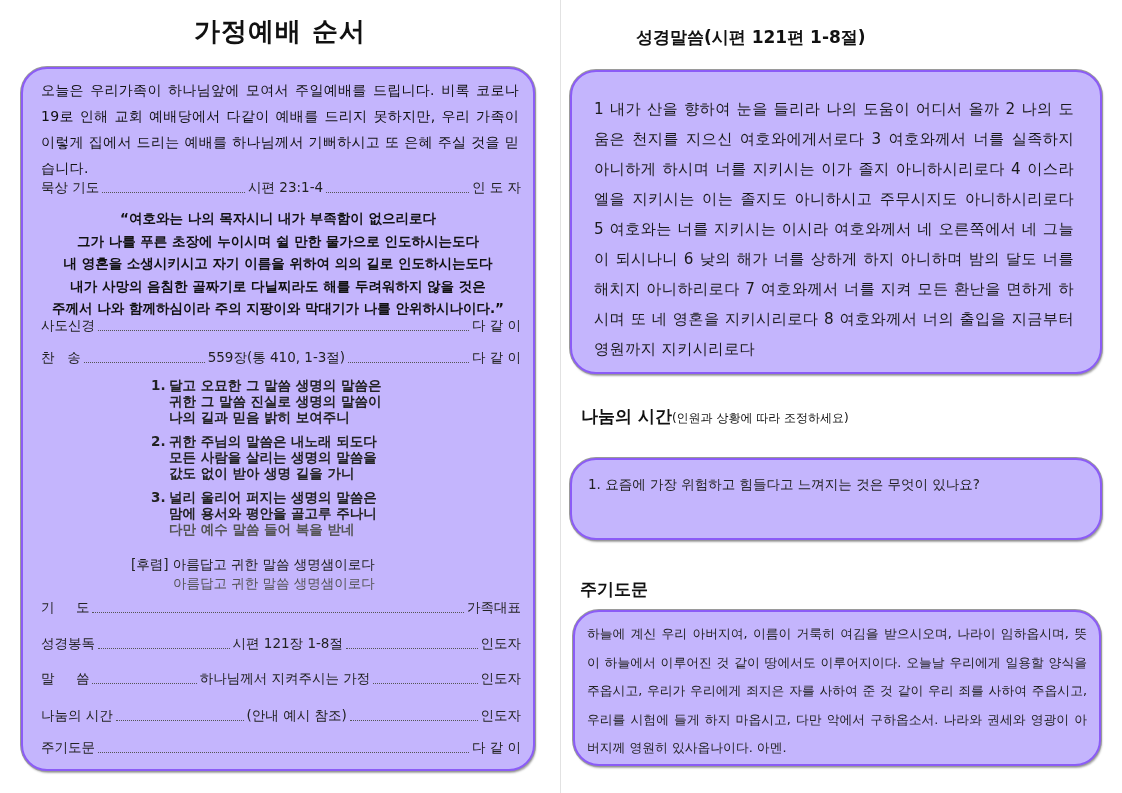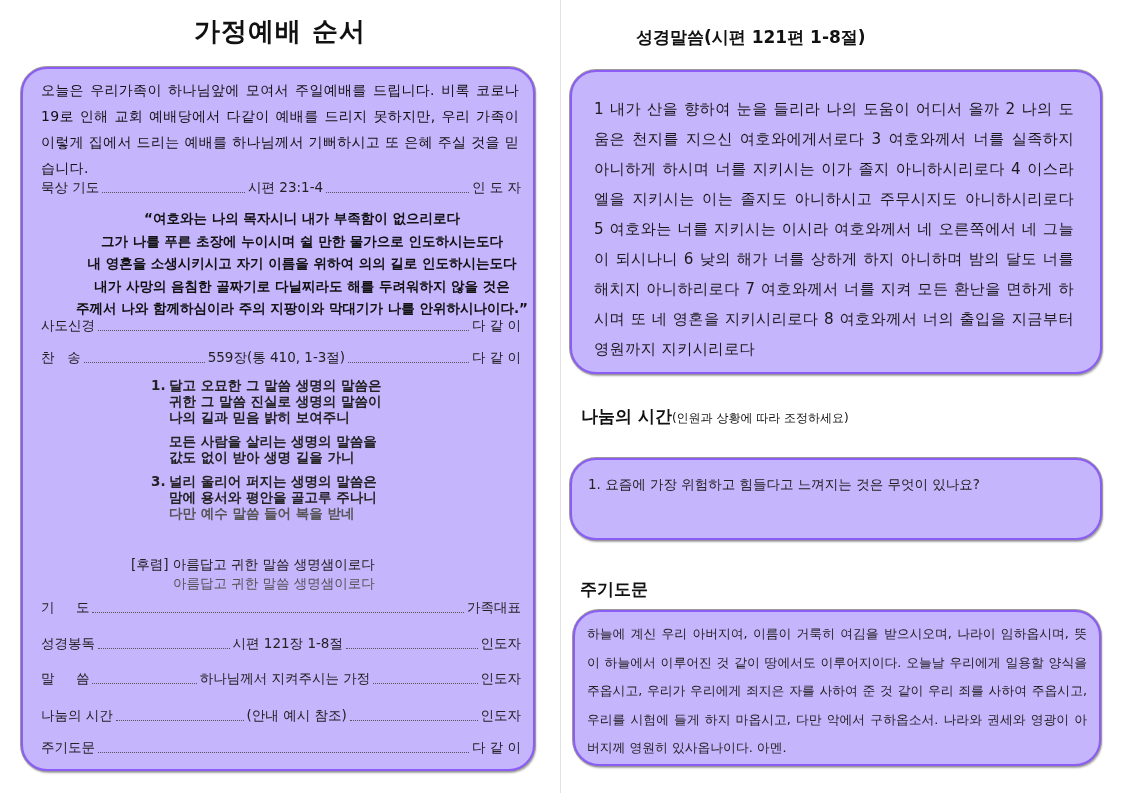--- a/index.html
+++ b/index.html
@@ -31,21 +31,21 @@
     position:absolute; left:18px; width:480px; height:18px;
     display:flex; align-items:flex-end; font-size:13.5px; color:#222;
   }
   .row .lbl { white-space:pre; }
   .row .dots { flex:1; border-bottom:1.5px dotted #555; margin:0 3px 4px 3px; }
   .row .mid { white-space:nowrap; }
   .row .who { white-space:pre; }
 
   .verse-quote {
     position:absolute; left:0; width:510px; top:138px; text-align:center;
-    font-size:13.5px; font-weight:bold; line-height:22.5px;padding-left:24px;
+    font-size:13.5px; font-weight:bold; line-height:22.5px;
   }
   .hymn {
     position:absolute; left:128px; top:308px; font-size:13.5px; line-height:16px; color:#222;
   }
   .hymn .stanza { margin-bottom:8px; }
   .hymn .line { padding-left:18px;font-weight:bold; }
   .hymn .line.first { padding-left:0; }
   .hymn .num { display:inline-block; width:18px; }
   .hymn .faded { color:#555; }
   .chorus { position:absolute; left:108px; top:486px; font-size:13.5px; line-height:19px; color:#222; }
@@ -111,20 +111,21 @@
     <span class="who">다 같 이</span>
   </div>
 
   <div class="hymn">
     <div class="stanza">
       <div class="line first"><span class="num">1.</span><span>달고 오묘한 그 말씀 생명의 말씀은</span></div>
       <div class="line">귀한 그 말씀 진실로 생명의 말씀이</div>
       <div class="line">나의 길과 믿음 밝히 보여주니</div>
     </div>
     <div class="stanza">
+      <div class="line first"><span class="num">2.</span><span>귀한 주님의 말씀은 내노래 되도다</span></div>
       <div class="line">모든 사람을 살리는 생명의 말씀을</div>
       <div class="line">값도 없이 받아 생명 길을 가니</div>
     </div>
     <div class="stanza">
       <div class="line first"><span class="num">3.</span><span>널리 울리어 퍼지는 생명의 말씀은</span></div>
       <div class="line">맘에 용서와 평안을 골고루 주나니</div>
       <div class="line faded">다만 예수 말씀 들어 복을 받네</div>
     </div>
   </div>
 

